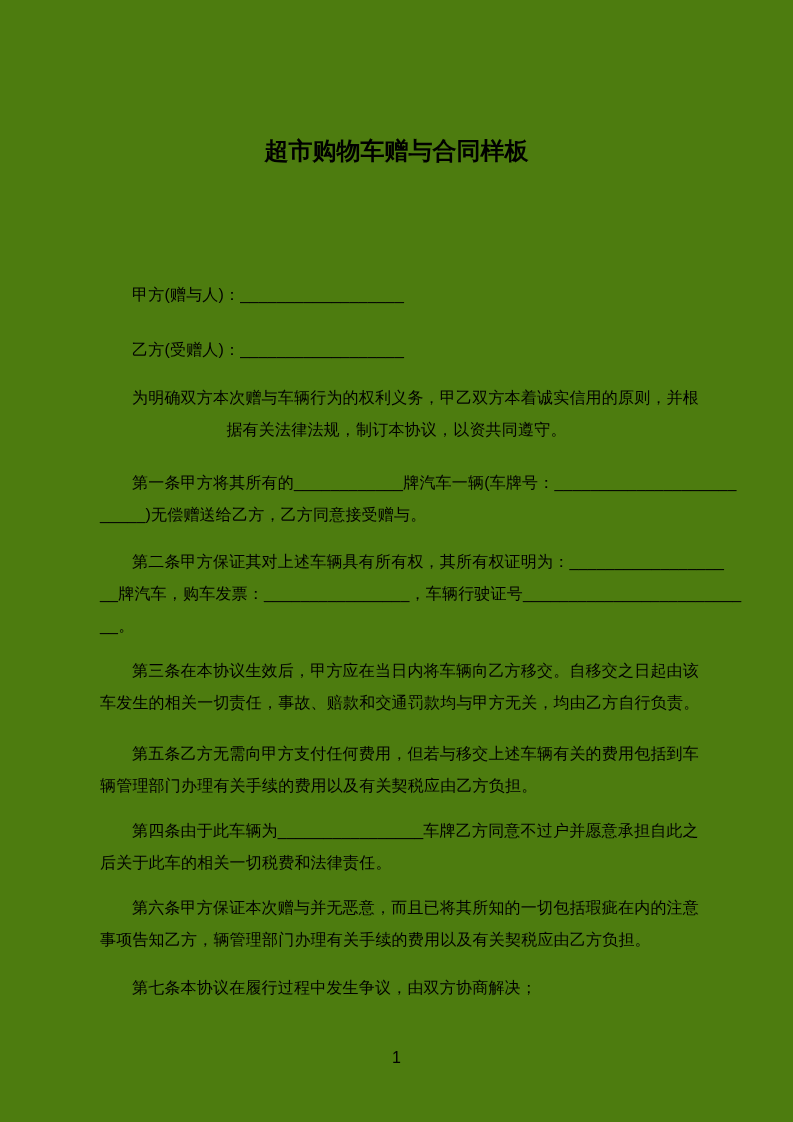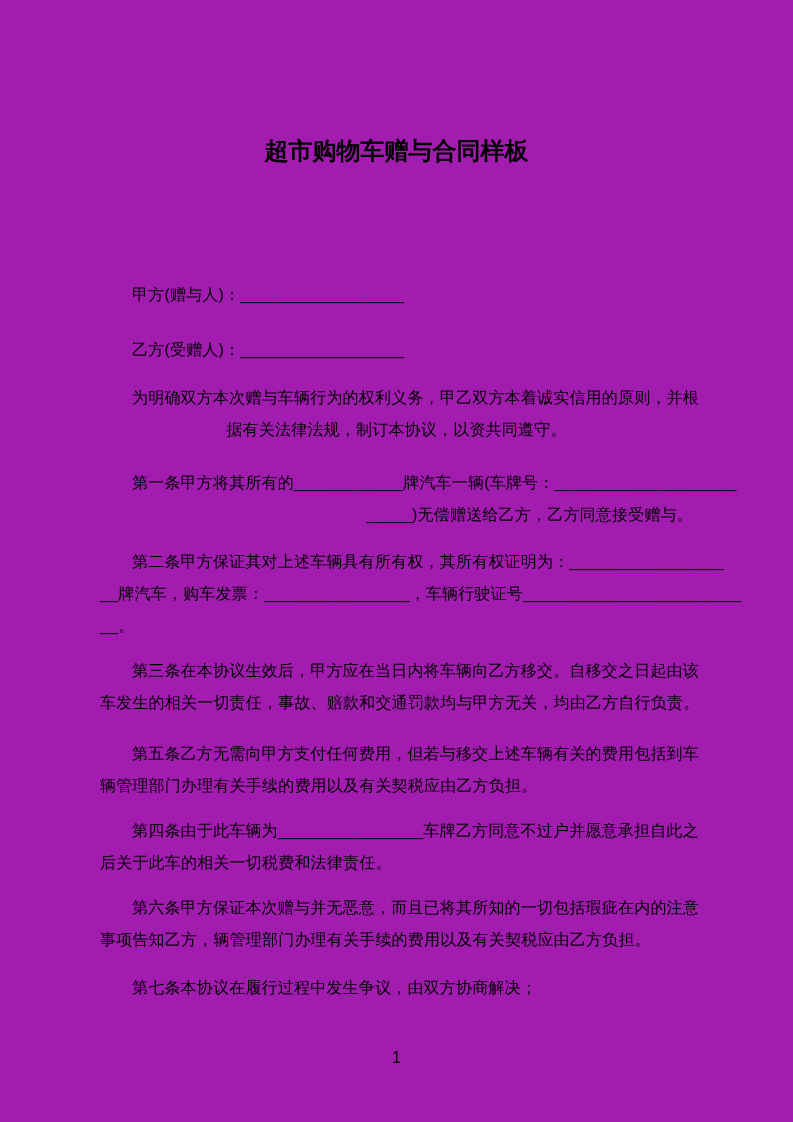--- a/index.html
+++ b/index.html
@@ -5,21 +5,21 @@
   html, body {
     margin: 0;
     padding: 0;
     background: #ffffff;
   }
   .page {
     position: relative;
     width: 793px;
     height: 1122px;
     margin: 0;
-    background: #a21caf;
+    background: #4d7c0f;
     color: #000000;
     font-family: "Liberation Sans", "DejaVu Sans", sans-serif;
     box-sizing: border-box;
     padding: 0 96px;
     overflow: hidden;
   }
   .doc-title {
     margin: 0;
     padding-top: 133px;
     font-size: 24px;
@@ -32,21 +32,21 @@
     margin: 4px;
     font-size: 16px;
     line-height: 32px;
     white-space: pre;
     text-indent: 2em;
     letter-spacing: 0.2px;
   }
   .party-a { margin-top: 110px; }
   .party-b { margin-top: 23px; }
   .p-preamble { margin-top: 16px; text-align: center; }
-  .p-a1 { margin-top: 21px; text-align: right; }
+  .p-a1 { margin-top: 21px; }
   .p-a2 { margin-top: 15px; }
   .p-a3 { margin-top: 13px; }
   .p-a4 { margin-top: 13px; }
   .p-a5 { margin-top: 19px; }
   .p-a6 { margin-top: 13px; }
   .p-a7 { margin-top: 16px; }
   .page-footer {
     position: absolute;
     left: 0;
     right: 0;

